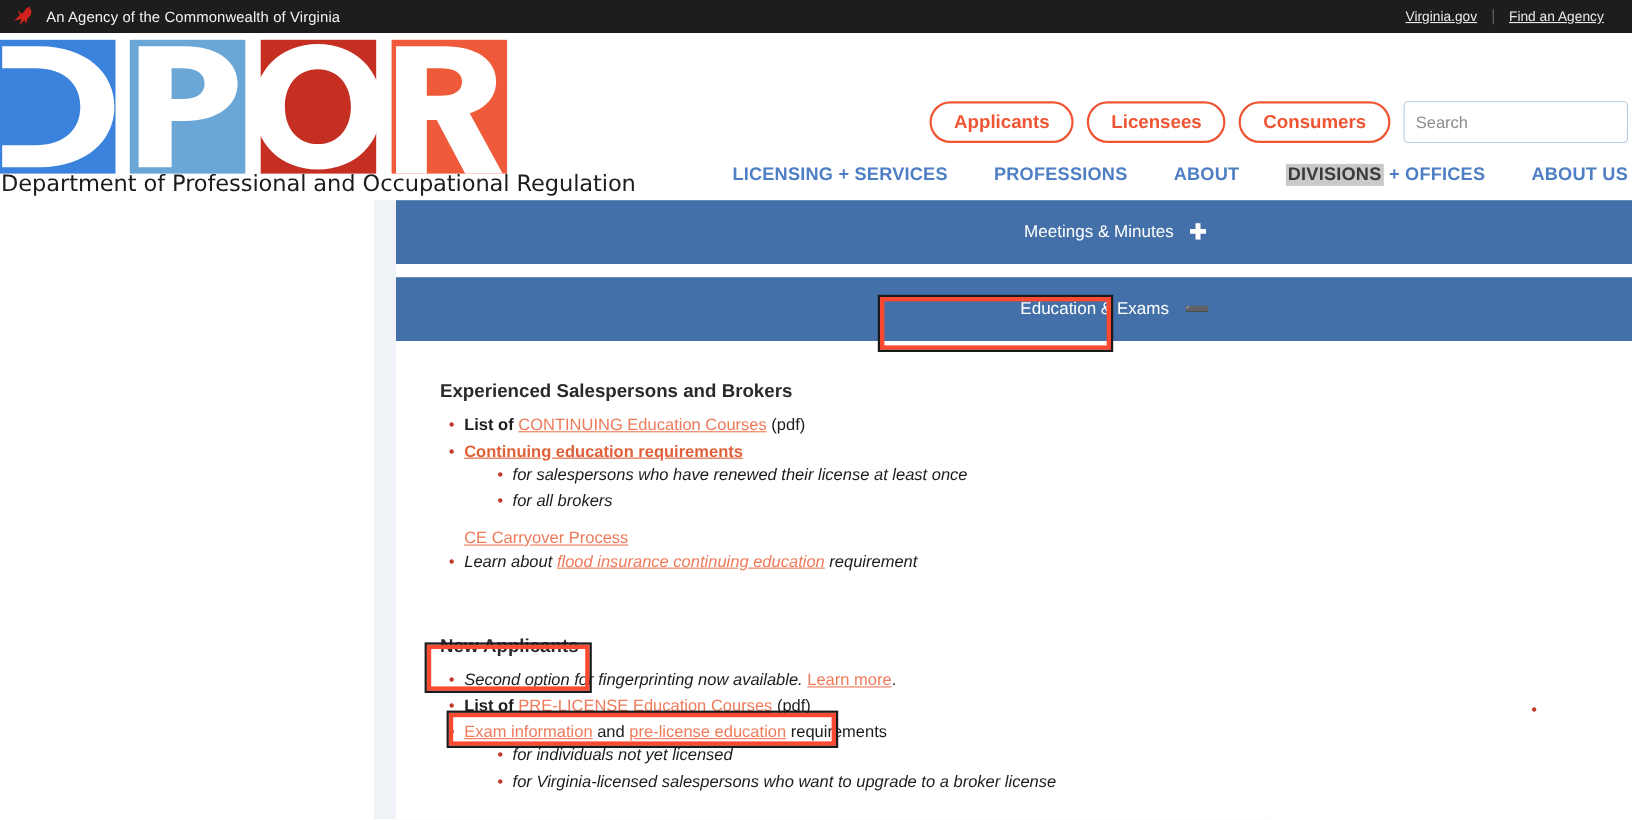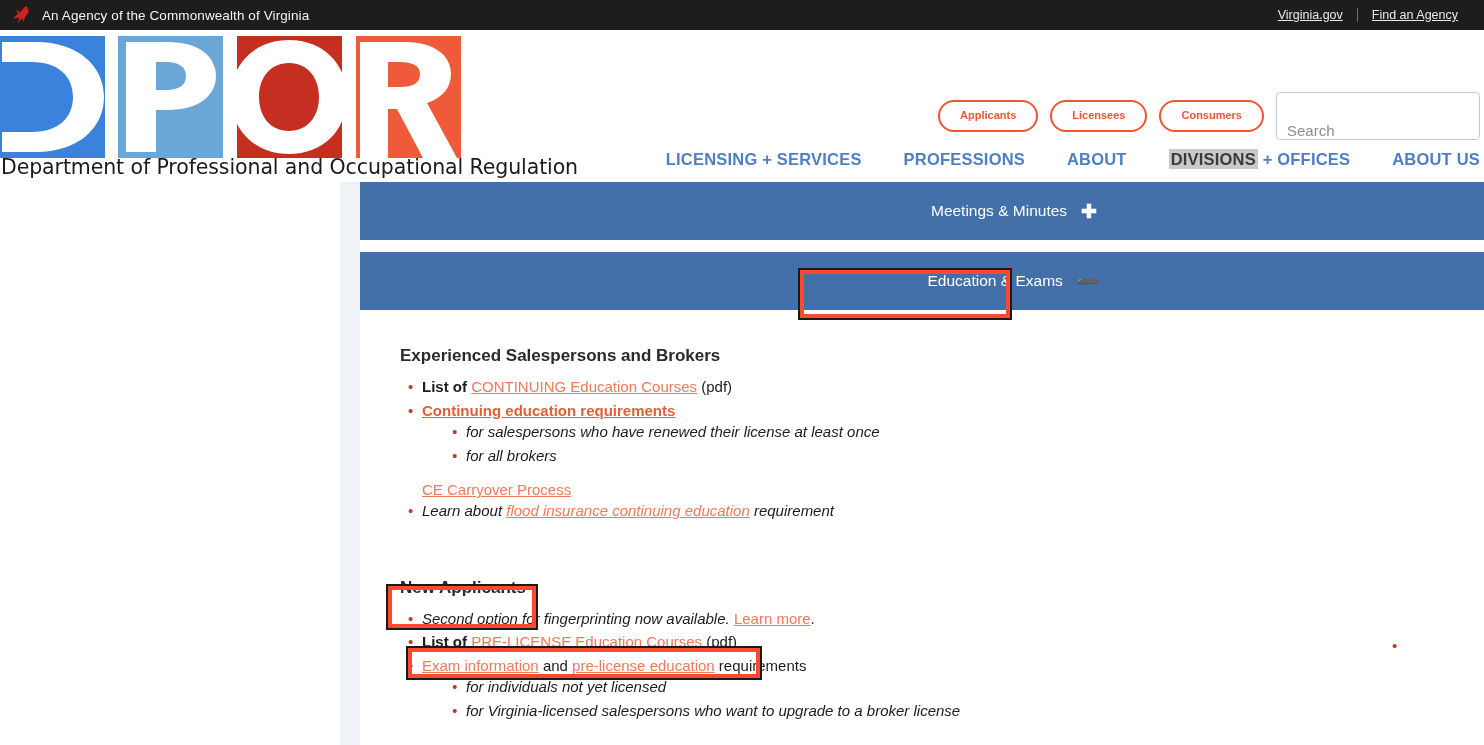--- a/index.html
+++ b/index.html
@@ -90,34 +90,34 @@
     top: 62px;
     display: flex;
     align-items: center;
     gap: 12px;
   }
   .pill {
     border: 2px solid #ef5533;
     color: #ef5533;
     background: #ffffff;
     border-radius: 20px;
-    font-size: 11px;
+    font-size: 17px;
     font-weight: bold;
     padding: 8px 20px 9px;
     line-height: 1;
     cursor: pointer;
     white-space: nowrap;
   }
   .searchbox {
     display: flex;
-    align-items: flex-end;
+    align-items: center;
     border: 1px solid #b9cbe0;
     border-radius: 4px;
     overflow: hidden;
-    height: 48px;
+    height: 38px;
     width: 204px;
     box-sizing: border-box;
     background: #fff;
   }
   .searchbox input {
     border: 0;
     outline: 0;
     flex: 1 1 auto;
     font-size: 15px;
     padding: 0 10px;

